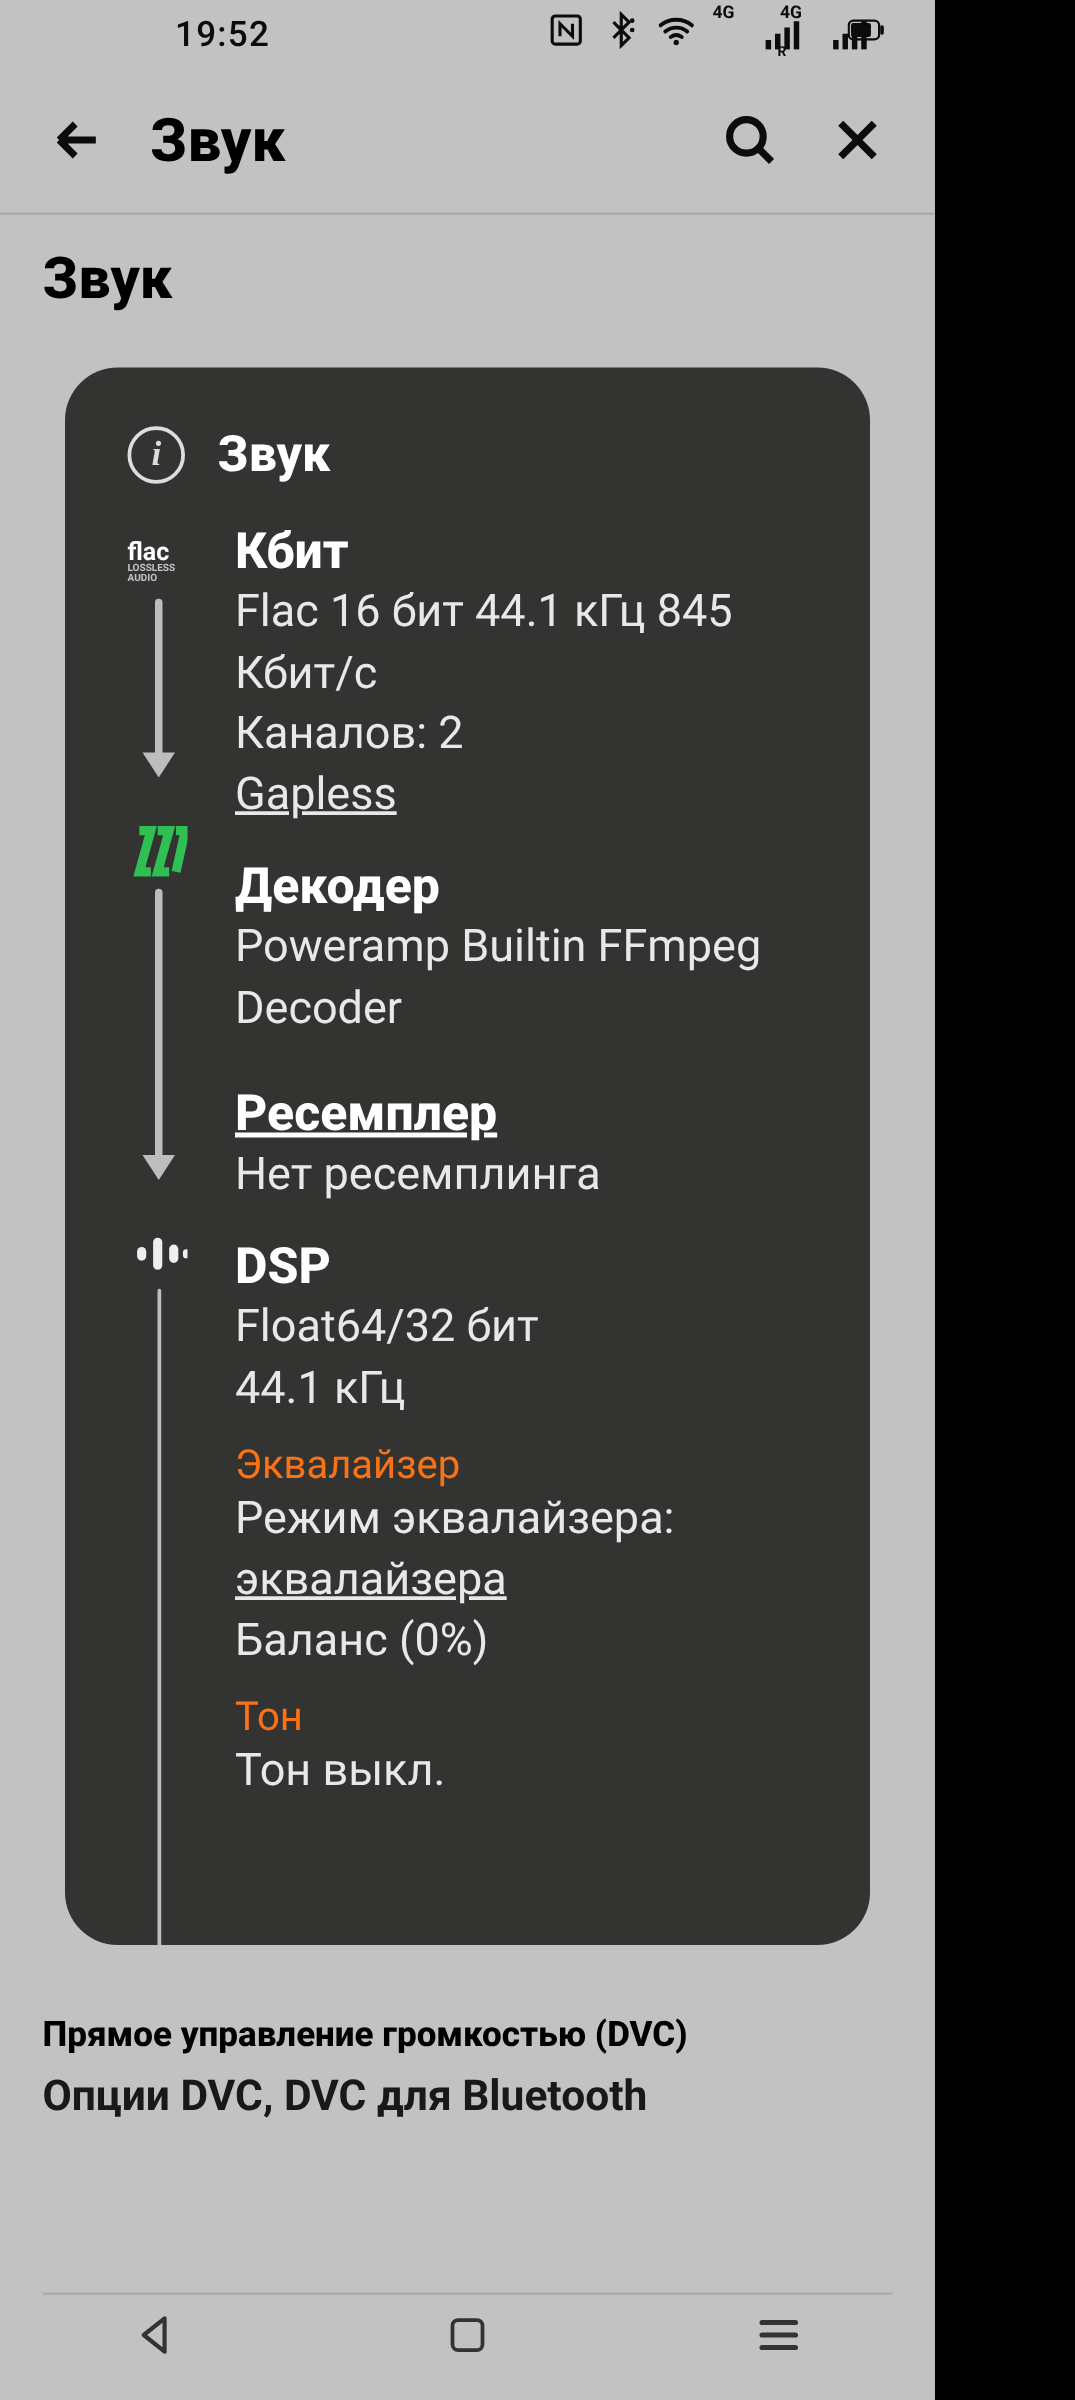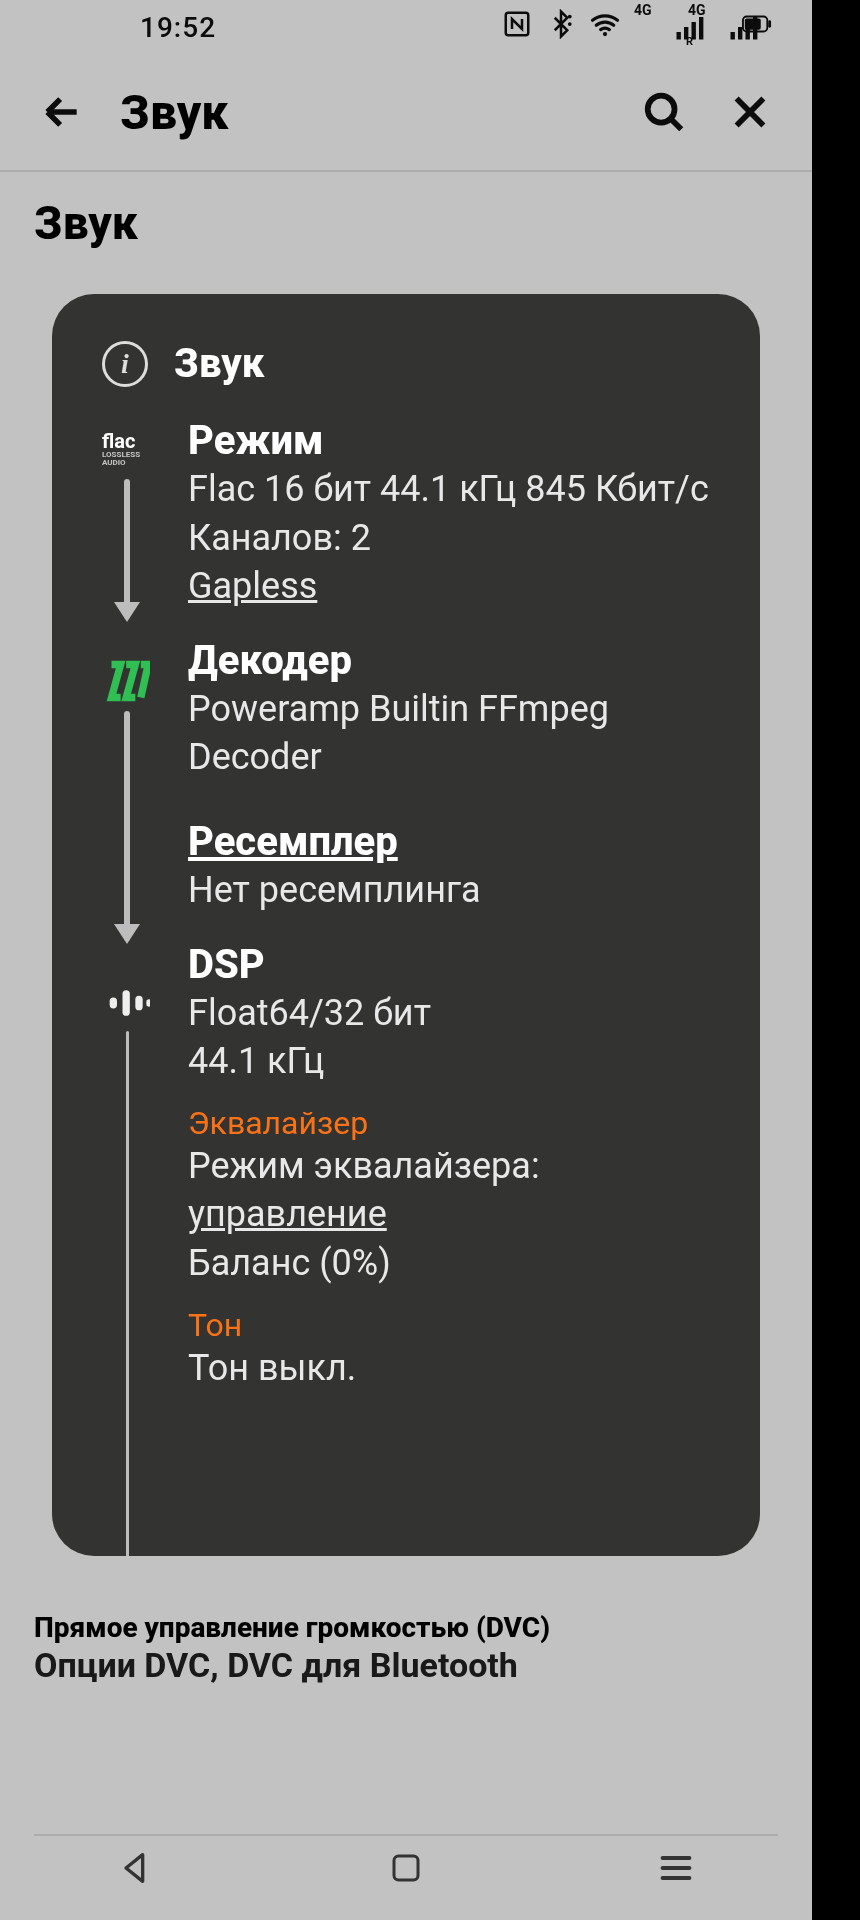--- a/index.html
+++ b/index.html
@@ -1,18 +1,18 @@
 <!DOCTYPE html>
 <html><head>
 <meta charset="utf-8">
 <style>
   * { margin:0; padding:0; box-sizing:border-box; font-family: -apple-system, "Segoe UI", Roboto, Helvetica, Arial, sans-serif; }
   html,body { width:860px; height:1920px; background:#000; overflow:hidden; }
 
-  .screen { position:relative; width:812px; height:1920px; background:#ffffff; }
+  .screen { position:relative; width:748px; height:1920px; background:#ffffff; }
 
   
   .status-bar { height:54px; display:flex; align-items:center; justify-content:space-between; padding:0 40px 0 140px; font-size:28px; font-weight:500; color:#111; }
   .status-bar .time { letter-spacing:1px; }
   .status-icons { display:flex; align-items:center; gap:14px;text-align:right; }
   .status-icons svg { width:30px; height:30px; }
 
   
   .header { height:116px; display:flex; align-items:center; padding:0 34px; gap:30px; }
   .header .title { font-size:48px; font-weight:800; flex:1; }
@@ -20,21 +20,21 @@
   .icon-btn svg { stroke:#111; fill:none; stroke-width:3; }
   .divider { height:2px; background:#e2e2e2; }
 
   
   .content { padding:24px 34px 0 34px; }
   .section-title { font-size:46px; font-weight:800; margin-bottom:16px; }
 
   
   .dvc-block { padding:0 34px; margin-top:30px; }
   .dvc-title { font-size:28px; font-weight:800; line-height:1.25; }
-  .dvc-sub { font-size:34px; font-weight:700; color:#222; margin-top:0; }
+  .dvc-sub { font-size:34px; font-weight:700; color:#222; margin-top:12px; }
 
   .dvc-divider { height:2px; background:#e2e2e2; margin:44px 34px 0 34px; }
 
   
   .navbar { position:absolute; bottom:0; left:0; right:0; height:100px; display:flex; align-items:center; justify-content:space-around; }
 
   
   .scrim { position:absolute; inset:0; background:rgba(0,0,0,0.24); }
 
   
@@ -166,21 +166,21 @@
     </div>
 
     <div class="chain">
 
       <div class="rail-icon flac-icon" style="top:6px;">
         <div>flac<small>LOSSLESS AUDIO</small></div>
       </div>
       <div class="arrow" style="top:62px; height:140px;"></div>
 
       <div class="node">
-        <div class="node-title">Режим</div>
+        <div class="node-title">Кбит</div>
         <div class="node-line">Flac 16 бит 44.1 кГц 845 Кбит/с</div>
         <div class="node-line">Каналов: 2</div>
         <div class="node-line link">Gapless</div>
       </div>
 
       <div class="rail-icon ffmpeg-icon" style="top:238px;">
         <svg width="44" height="44" viewBox="0 0 24 24">
             <path d="M3 3h5l-5 18h5M11 3h5l-5 18h5M19 3h4l-4 18" stroke="#2fbf52" stroke-width="4" fill="none"></path>
           </svg>
       </div>
@@ -206,21 +206,21 @@
       </div>
       <div class="rail-line" style="top:614px; height:560px;"></div>
 
       <div class="node" style="margin-top:10px;">
         <div class="node-title">DSP</div>
         <div class="node-line">Float64/32 бит</div>
         <div class="node-line">44.1 кГц</div>
 
         <div class="sub-label">Эквалайзер</div>
         <div class="node-line">Режим эквалайзера:</div>
-        <div class="node-line link">управление</div>
+        <div class="node-line link">эквалайзера</div>
         <div class="node-line">Баланс (0%)</div>
 
         <div class="sub-label">Тон</div>
         <div class="node-line">Тон выкл.</div>
       </div>
 
     </div>
   </div>
 
 </div>

